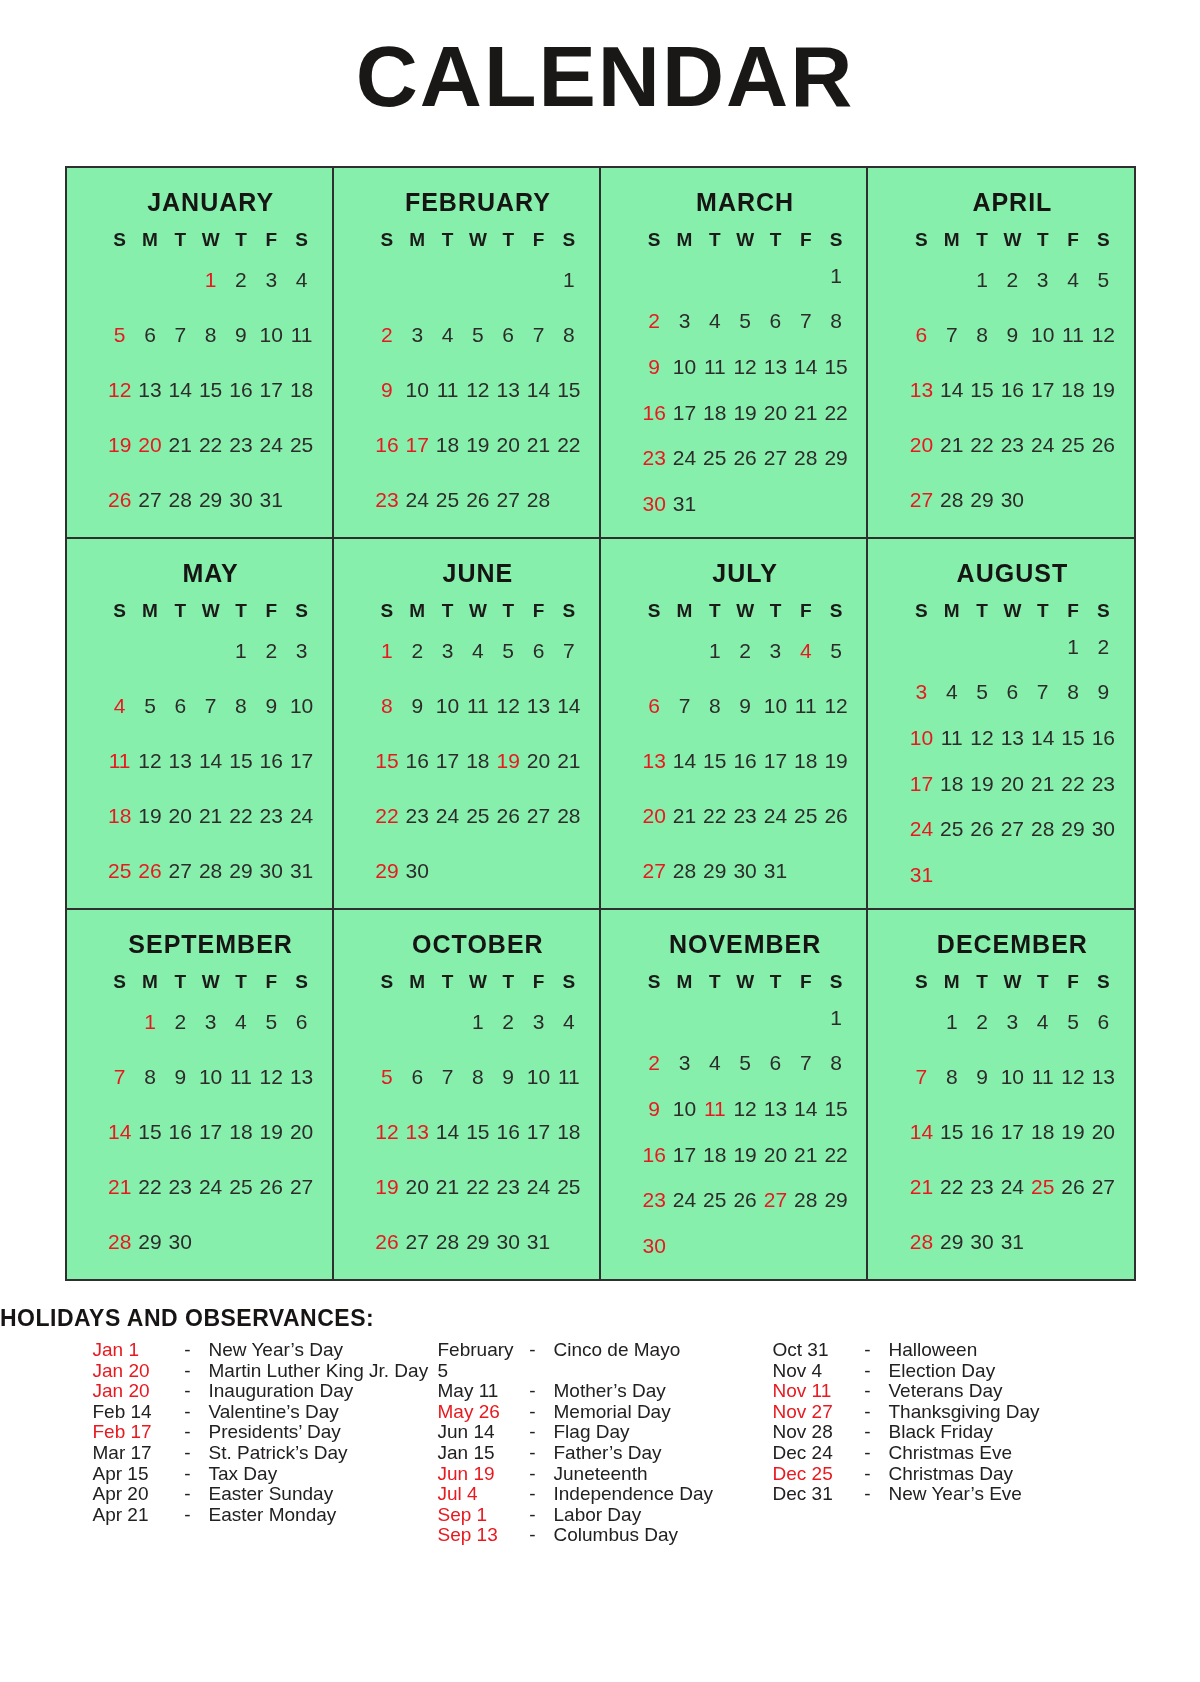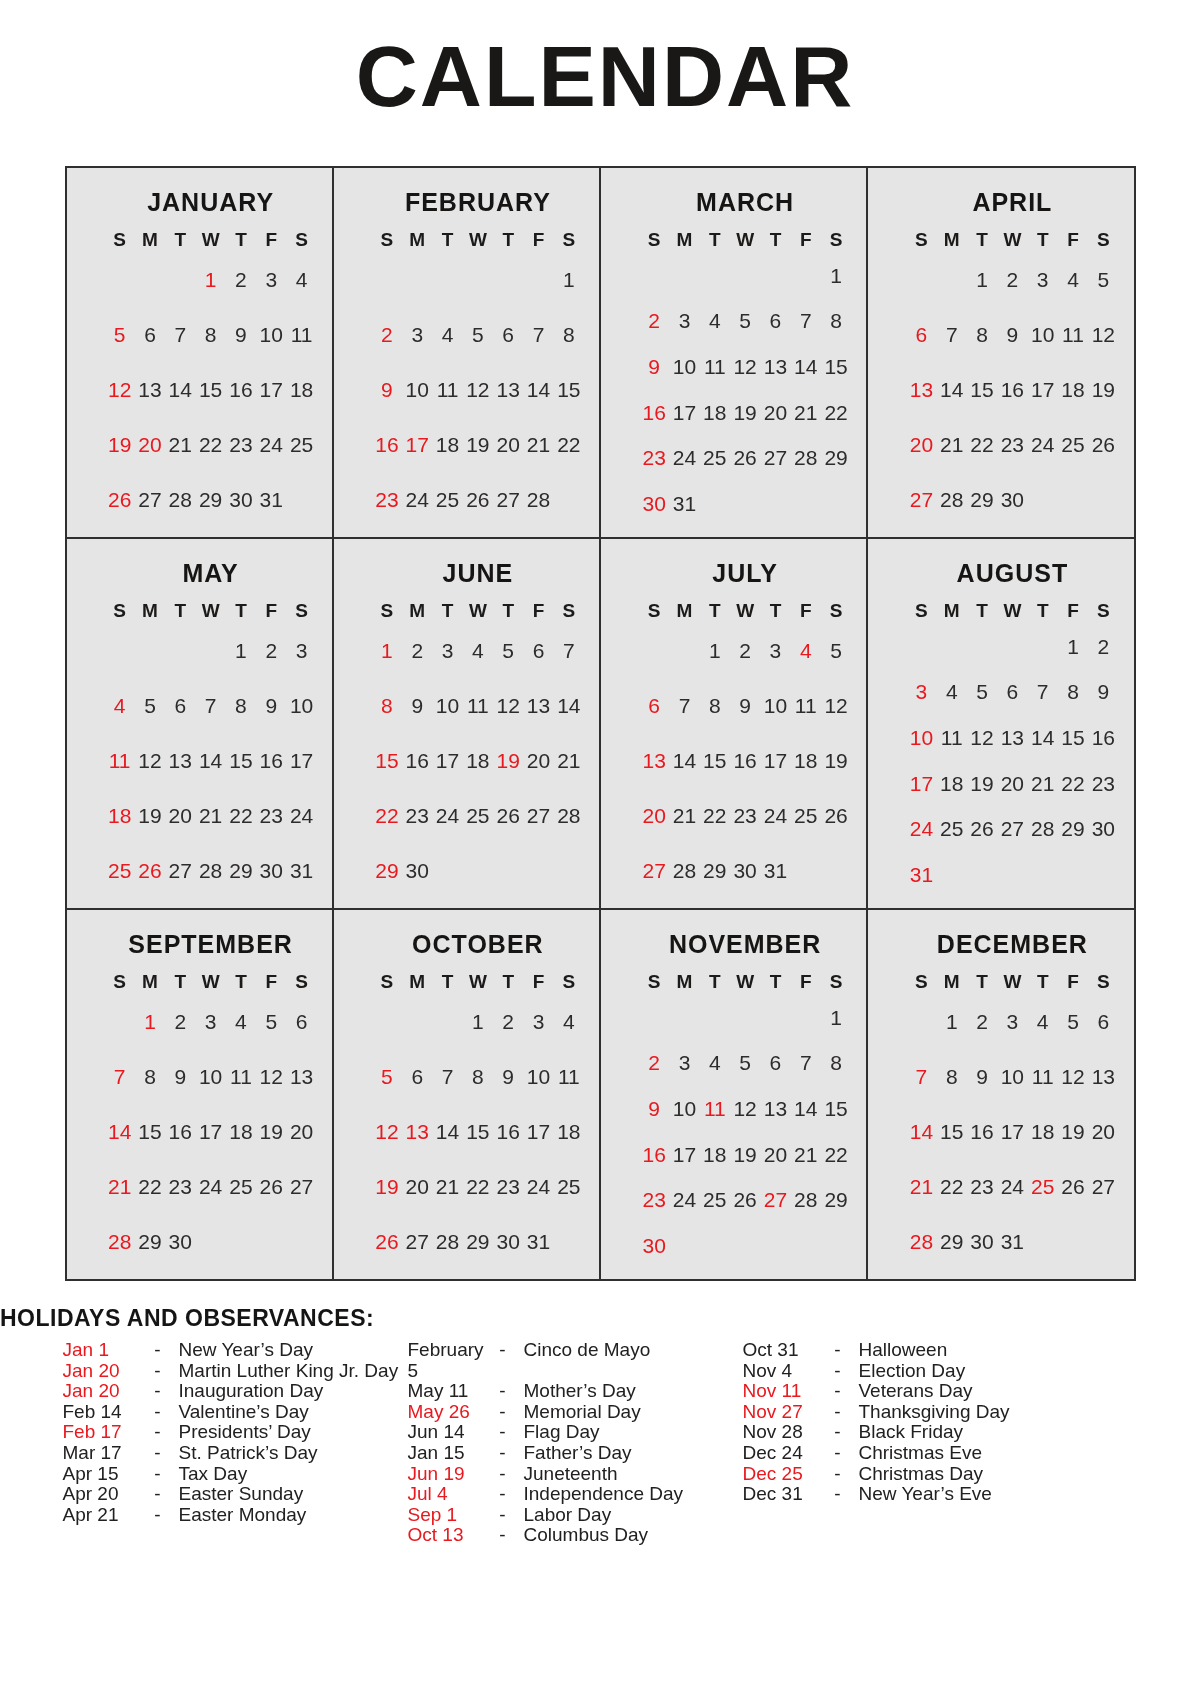--- a/index.html
+++ b/index.html
@@ -28,21 +28,21 @@
     margin: 50px auto 0;
     display: grid;
     grid-template-columns: repeat(4, 1fr);
     border: 1.5px solid var(--border, #2f2f2f);
   }
   .month-cell {
     height: 371px;
     border: 1.5px solid var(--border, #2f2f2f);
     display: flex;
     flex-direction: column;
-    background: #e5e5e5;
+    background: #86efac;
     padding-left: 23px;
   }
   .month-name {
     text-align: center; font-weight: bold; font-size: 25px;
     line-height: 27px; margin-top: 21px; letter-spacing: 1px; color: #171514;
   }
   .weekday-row {
     display: grid; grid-template-columns: repeat(7, 1fr);
     margin: 13px 15px 0;
   }
@@ -56,21 +56,21 @@
   .day { text-align: center; font-size: 21px; color: #2e2b2b; }
   .red { color: var(--red, #e8191f); }
 
   .holidays { margin-top: 24px; }
   .holidays-title {
     text-align: left; font-size: 23px; font-weight: bold;
     margin: 0 0 8px 0; letter-spacing: 0.5px; color: #171514;
   }
   .holiday-columns {
     width: 1075px; margin: 8px auto;
-    display: flex; justify-content: flex-start;
+    display: flex; justify-content: center;
   }
   .holiday-col { width: 345px; }
   .holiday-col + .holiday-col { width: 335px; }
   .holiday-entry { display: flex; font-size: 19px; line-height: 20.6px; color: #232020; }
   .h-date { width: 74px; flex: none; }
   .h-dash { width: 42px; flex: none; text-align: center; }
   .h-name { flex: 1; }
 </style>
 </head>
 <body>
@@ -904,21 +904,21 @@
             <span class="h-date red">Jul 4</span>
             <span class="h-dash">-</span>
             <span class="h-name">Independence Day</span>
           </div>
           <div class="holiday-entry">
             <span class="h-date red">Sep 1</span>
             <span class="h-dash">-</span>
             <span class="h-name">Labor Day</span>
           </div>
           <div class="holiday-entry">
-            <span class="h-date red">Oct 13</span>
+            <span class="h-date red">Sep 13</span>
             <span class="h-dash">-</span>
             <span class="h-name">Columbus Day</span>
           </div>
         </div>
         <div class="holiday-col">
           <div class="holiday-entry">
             <span class="h-date">Oct 31</span>
             <span class="h-dash">-</span>
             <span class="h-name">Halloween</span>
           </div>

